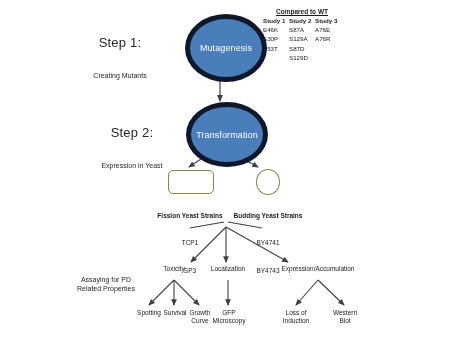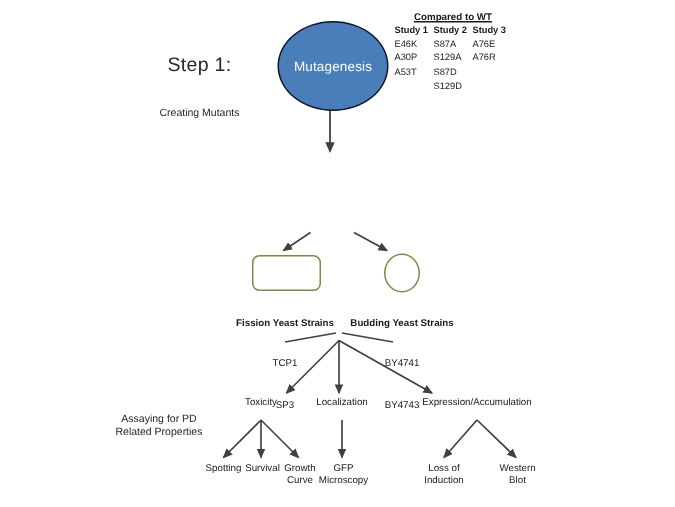--- a/index.html
+++ b/index.html
@@ -50,21 +50,21 @@
     text-align: center;
     width: 100%;
     top: 50%;
     transform: translateY(-50%);
     letter-spacing: 0.1px;
   }
   .ellipse {
     position: absolute;
     border-radius: 50%;
     background: #4a7ebb;
-    border: 1px solid #0f172a;
+    border: 5px solid #0f172a;
     text-decoration: underline;
   }
   
   .shape-rect {
     position: absolute;
     border: 1.5px solid #7d8a42;
     border-radius: 5px;
     background: #ffffff;
   }
   .shape-circle {
@@ -157,21 +157,21 @@
     <line x1="174" y1="280" x2="149" y2="305" stroke="#404040" stroke-width="1.1" marker-end="url(#arrowhead)"></line>
     <line x1="174" y1="280" x2="174" y2="305" stroke="#404040" stroke-width="1.1" marker-end="url(#arrowhead)"></line>
     <line x1="174" y1="280" x2="199" y2="305" stroke="#404040" stroke-width="1.1" marker-end="url(#arrowhead)"></line>
 
     <line x1="228" y1="280" x2="228" y2="305" stroke="#404040" stroke-width="1.1" marker-end="url(#arrowhead)"></line>
 
     <line x1="318" y1="280" x2="296" y2="305" stroke="#404040" stroke-width="1.1" marker-end="url(#arrowhead)"></line>
     <line x1="318" y1="280" x2="344" y2="305" stroke="#404040" stroke-width="1.1" marker-end="url(#arrowhead)"></line>
   </svg>
 
-  <div class="lbl" style="left:78px; top:18px; width:110px;text-align:center;">
+  <div class="lbl" style="left:65px; top:18px; width:110px;text-align:center;">
     <div class="step-title">Step 1:</div>
     <div class="step-sub">Creating Mutants</div>
   </div>
 
   <div class="ellipse" style="left:185px; top:14px; width:72px; height:58px;">
     <div class="ellipse-text">Mutagenesis</div>
   </div>
 
   <div id="mut-table">
     <div class="tbl-title">Compared to WT</div>
@@ -190,21 +190,28 @@
         <div class="cell">S129D</div>
       </div>
       <div class="tbl-col">
         <div class="col-head">Study 3</div>
         <div class="cell">A76E</div>
         <div class="cell">A76R</div>
       </div>
     </div>
   </div>
 
-
+  <div class="lbl" style="left:72px; top:108px; width:120px;">
+    <div class="step-title">Step 2:</div>
+    <div class="step-sub">Expression in Yeast</div>
+  </div>
+
+  <div class="ellipse" style="left:186px; top:102px; width:72px; height:55px;">
+    <div class="ellipse-text">Transformation</div>
+  </div>
 
   <div class="shape-rect" style="left:168px; top:170px; width:44px; height:22px;"></div>
   <div class="lbl" style="left:145px; top:194px; width:90px;">
     <div class="strain-head">Fission Yeast Strains</div>
     <div class="strain-item">TCP1</div>
     <div class="strain-item">SP3</div>
   </div>
 
   <div class="shape-circle" style="left:256px; top:169px; width:22px; height:24px;"></div>
   <div class="lbl" style="left:222px; top:194px; width:92px;">

